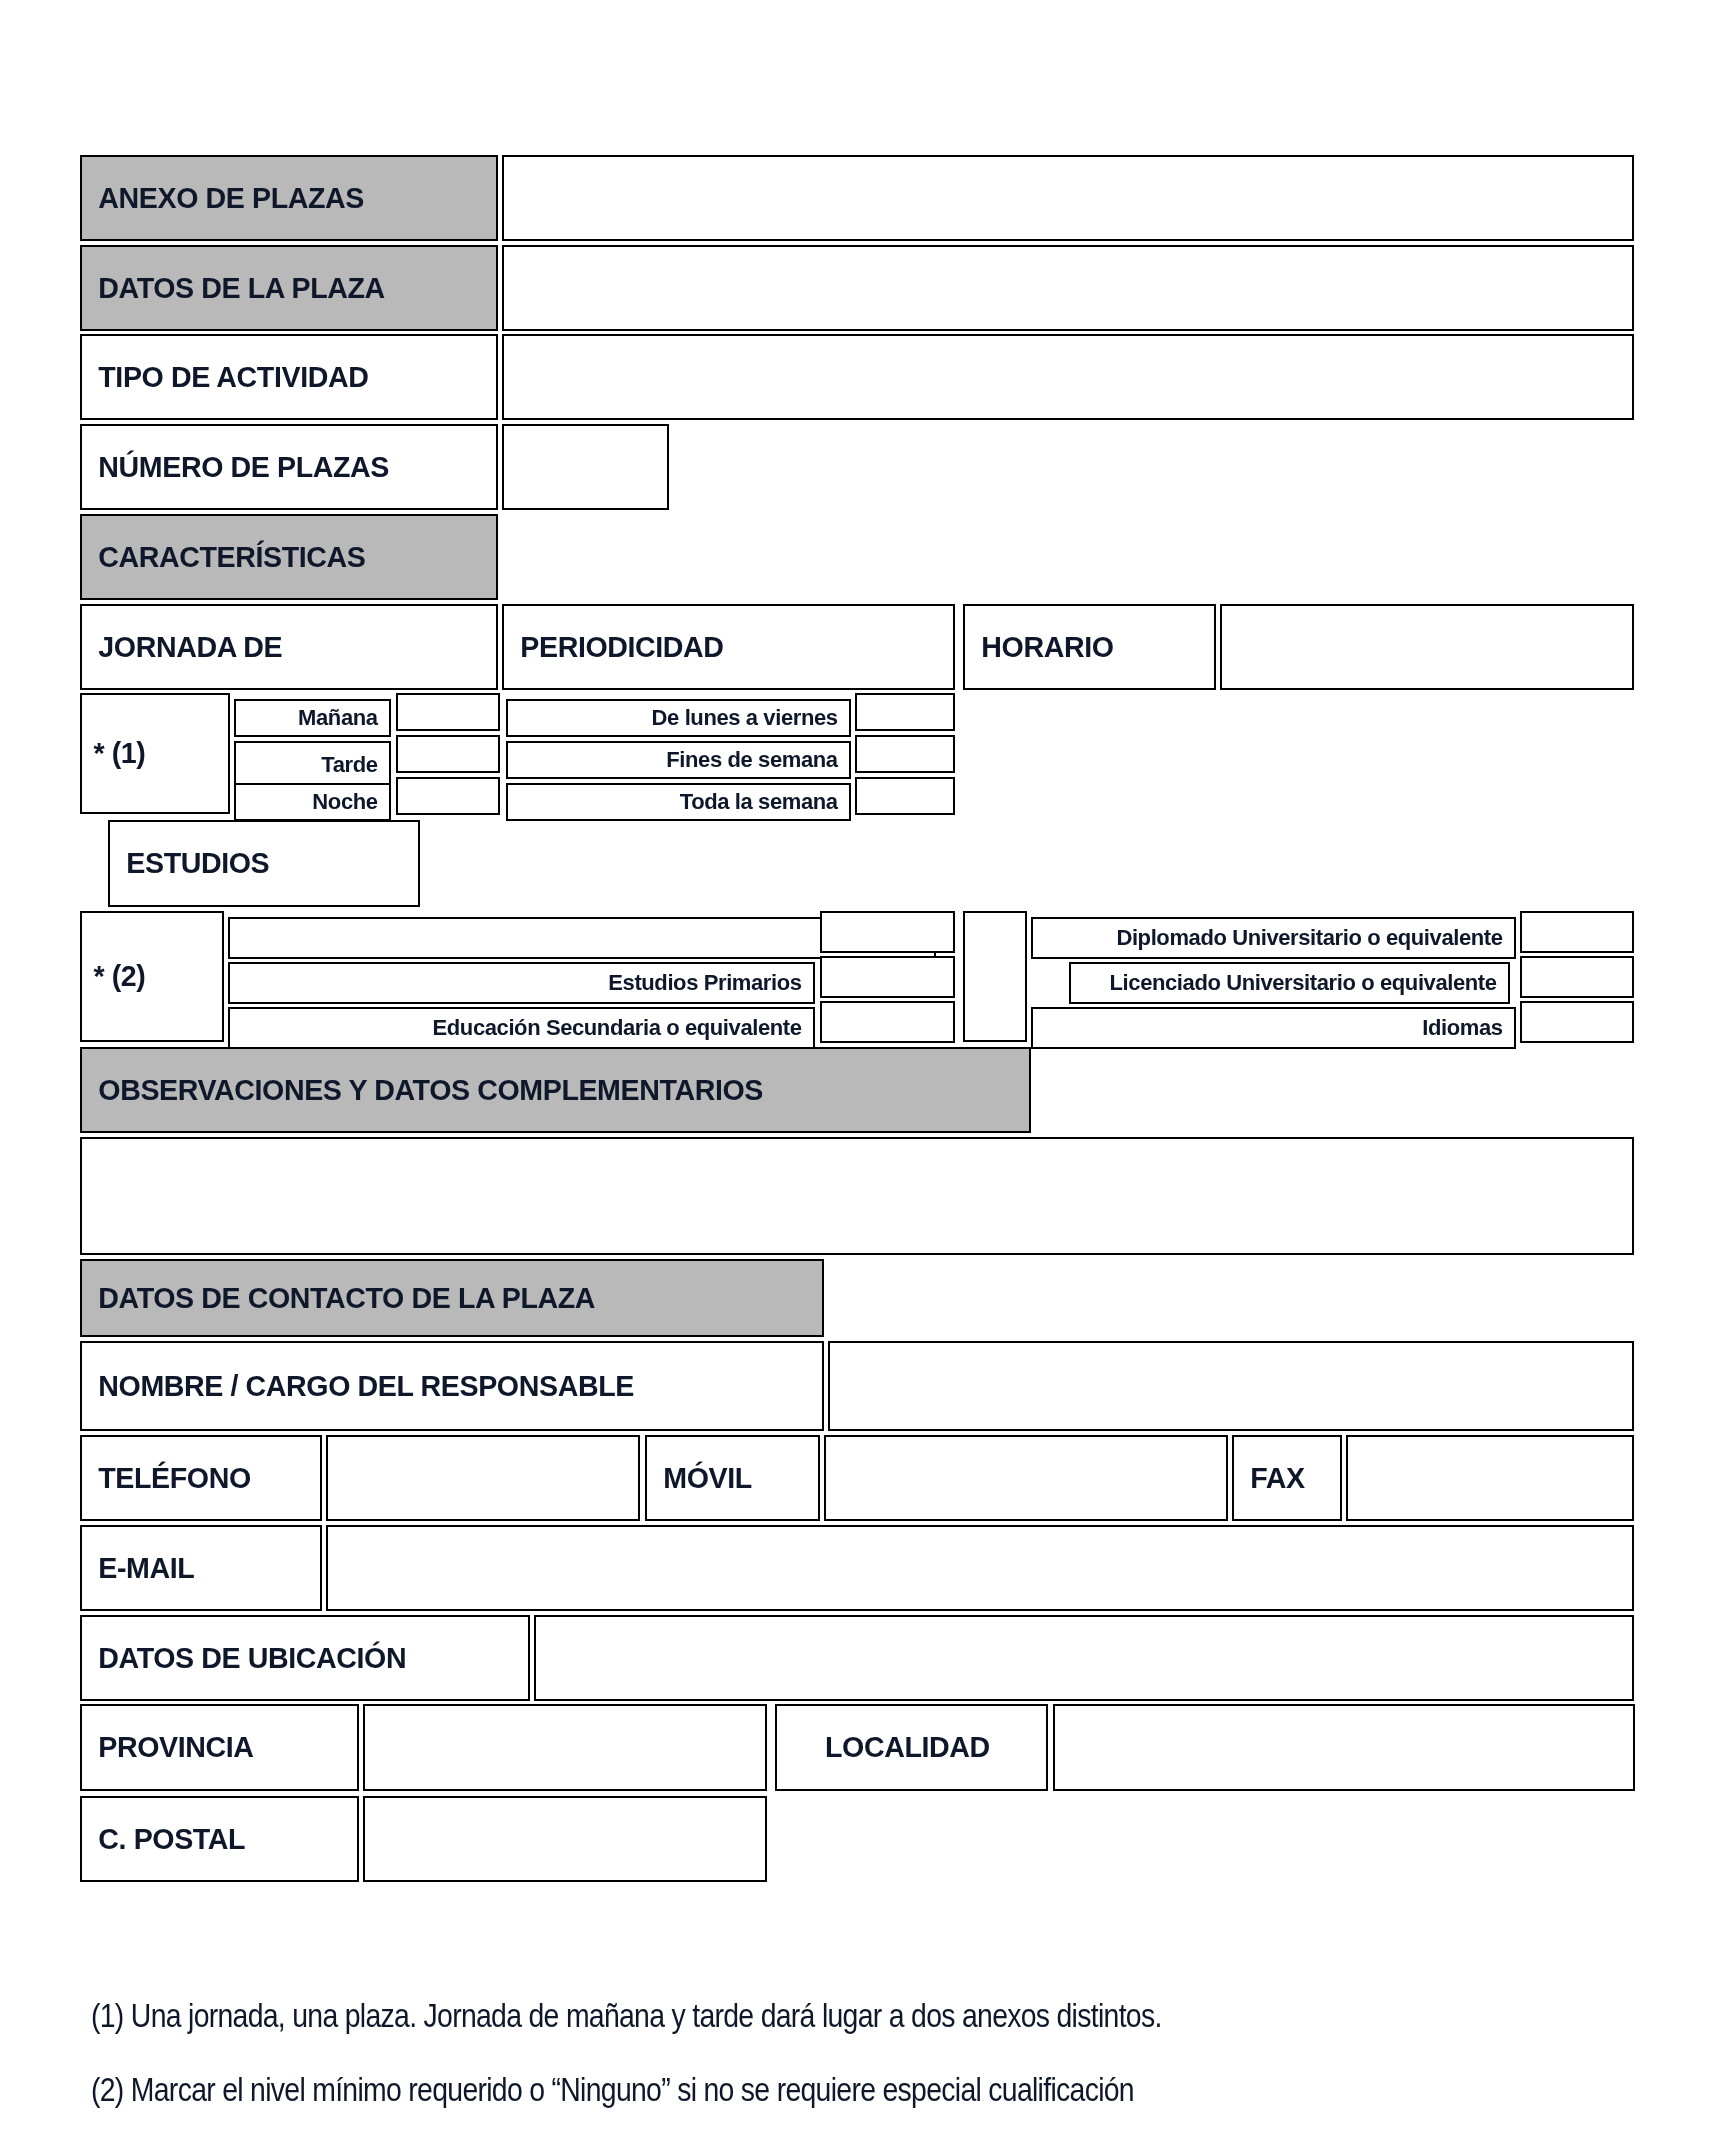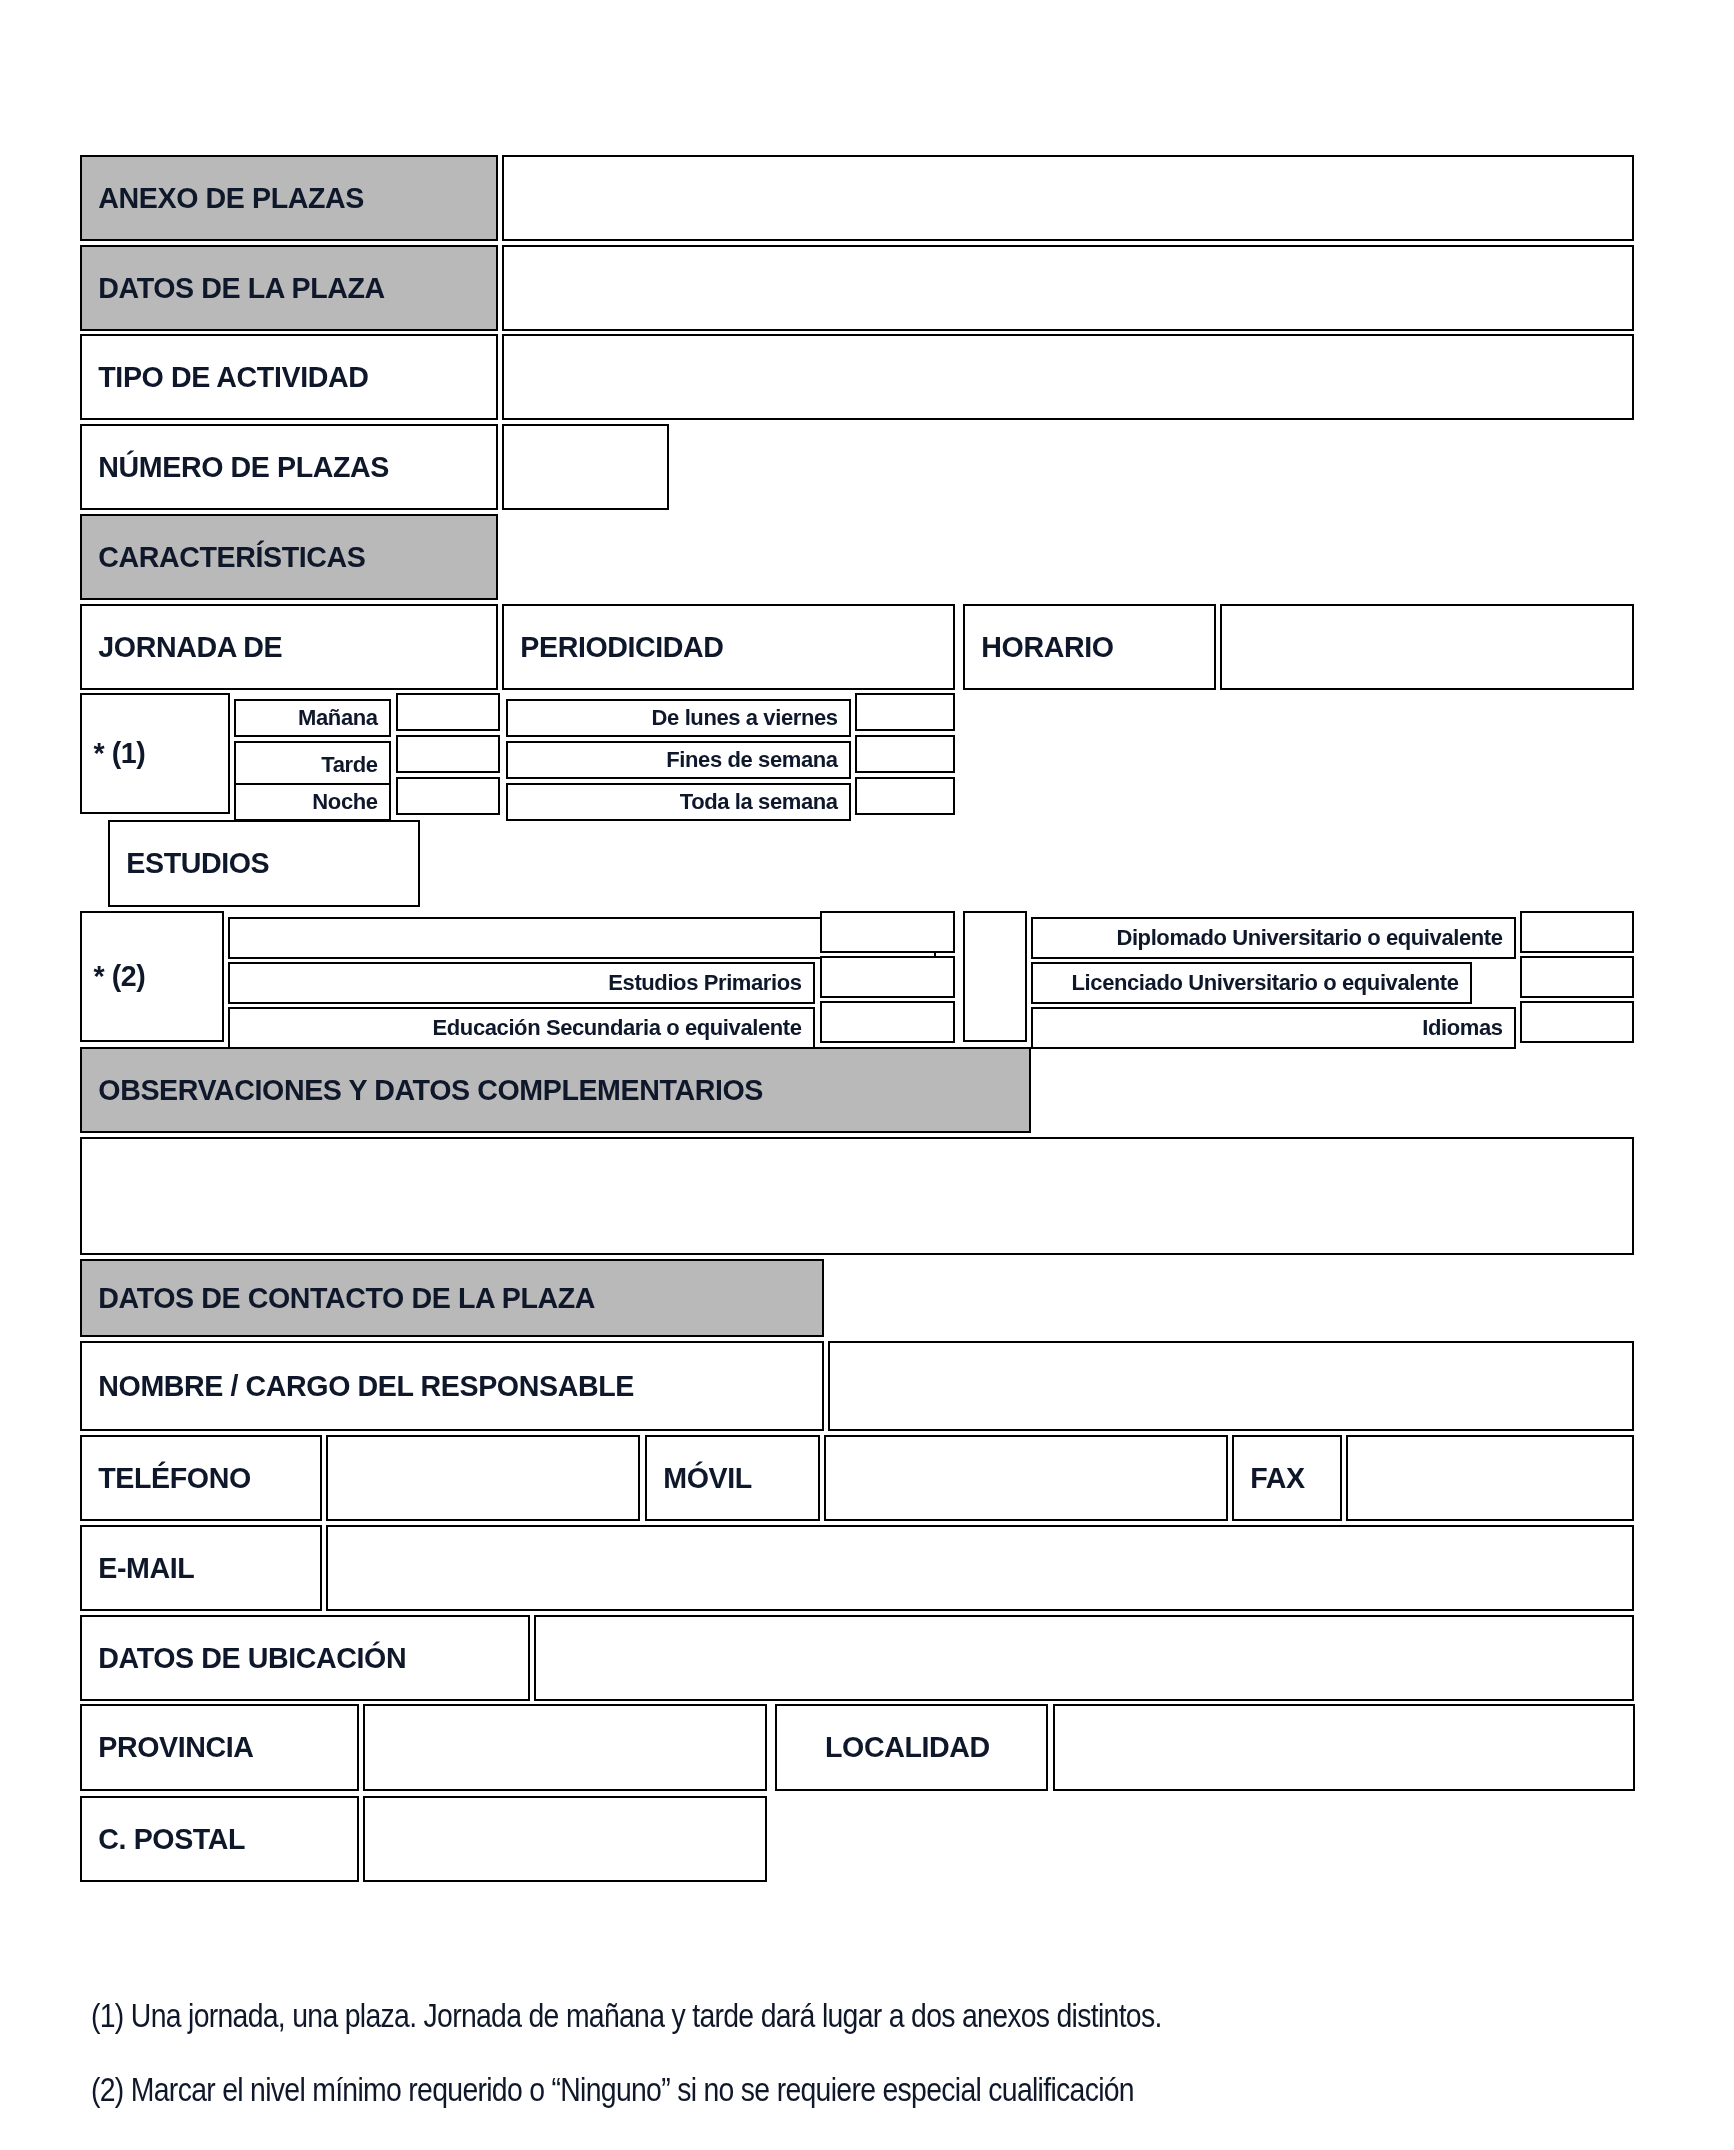--- a/index.html
+++ b/index.html
@@ -64,21 +64,21 @@
     <div class="cell ref" style="left:0;top:756px;width:144px;height:131px;">* (2)</div>
     <div class="cell blank" style="left:883px;top:756px;width:64px;height:131px;"></div>
 
     <div class="cell opt" style="left:148px;top:756px;width:708px;height:42px;">Ninguno</div>
     <div class="cell blank" style="left:740px;top:756px;width:135px;height:42px;"></div>
     <div class="cell opt" style="left:951px;top:756px;width:485px;height:42px;">Diplomado Universitario o equivalente</div>
     <div class="cell blank" style="left:1440px;top:756px;width:114px;height:42px;"></div>
 
     <div class="cell opt" style="left:148px;top:801px;width:587px;height:42px;">Estudios Primarios</div>
     <div class="cell blank" style="left:740px;top:801px;width:135px;height:42px;"></div>
-    <div class="cell opt" style="left:951px;top:801px;width:441px;height:42px;">Licenciado Universitario o equivalente</div>
+    <div class="cell opt" style="left:989px;top:801px;width:441px;height:42px;">Licenciado Universitario o equivalente</div>
     <div class="cell blank" style="left:1440px;top:801px;width:114px;height:42px;"></div>
 
     <div class="cell opt" style="left:148px;top:846px;width:587px;height:42px;">Educación Secundaria o equivalente</div>
     <div class="cell blank" style="left:740px;top:846px;width:135px;height:42px;"></div>
     <div class="cell opt" style="left:951px;top:846px;width:485px;height:42px;">Idiomas</div>
     <div class="cell blank" style="left:1440px;top:846px;width:114px;height:42px;"></div>
 
     <div class="cell gray" style="left:0;top:892px;width:951px;height:86px;">OBSERVACIONES Y DATOS COMPLEMENTARIOS</div>
 
     <div class="cell blank" style="left:0;top:982px;width:1554px;height:118px;"></div>

